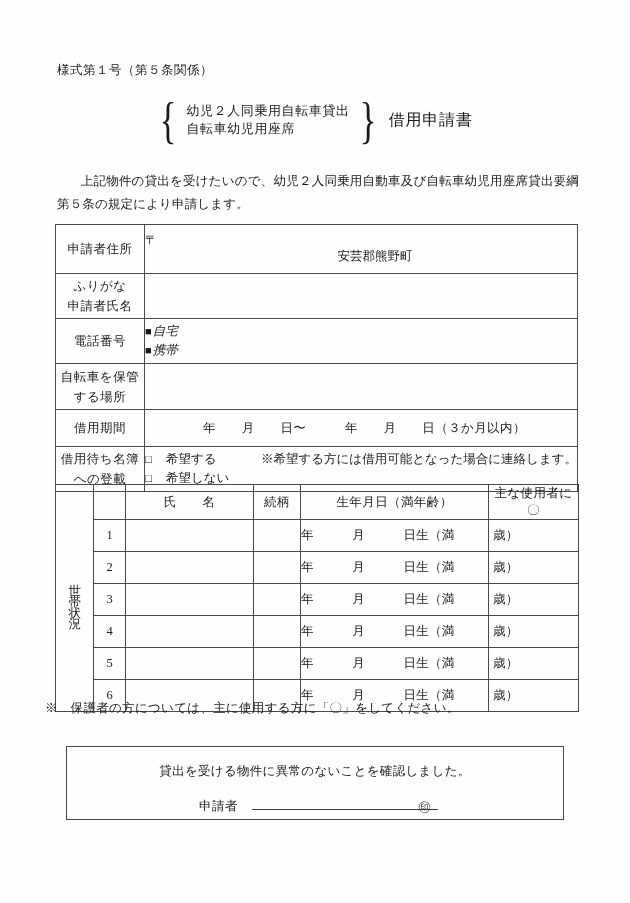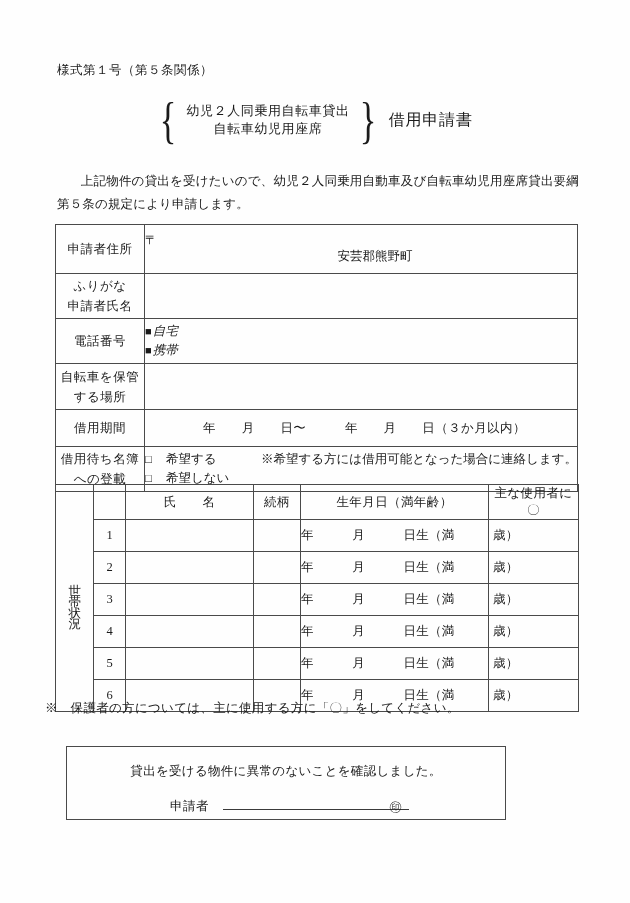--- a/index.html
+++ b/index.html
@@ -50,21 +50,21 @@
   .brace {
     font-size: 46px;
     line-height: 0.96;
     font-family: "Liberation Serif", serif;
     transform: scaleX(0.75) scaleY(1.12);
     color: #1a1a1a;
   }
   .brace-lines {
     display: flex;
     flex-direction: column;
-    align-items: center;
+    align-items: flex-start;
     padding: 0 4px;
   }
   .brace-lines > span {
     font-size: 13px;
     letter-spacing: 0.6px;
     white-space: nowrap;
   }
   .title-suffix {
     font-size: 16px;
     letter-spacing: 0.8px;
@@ -199,21 +199,21 @@
     font-size: 12.5px;
     letter-spacing: 0.3px;
     white-space: nowrap;
   }
 
   
   .confirm-box {
     position: absolute;
     left: 66px;
     top: 746px;
-    width: 440px;
+    width: 498px;
     height: 74px;
     border: 1px solid #4a4a4a;
     box-sizing: border-box;
   }
   .confirm-text {
     position: absolute;
     left: 0;
     right: 0;
     top: 16px;
     text-align: center;

